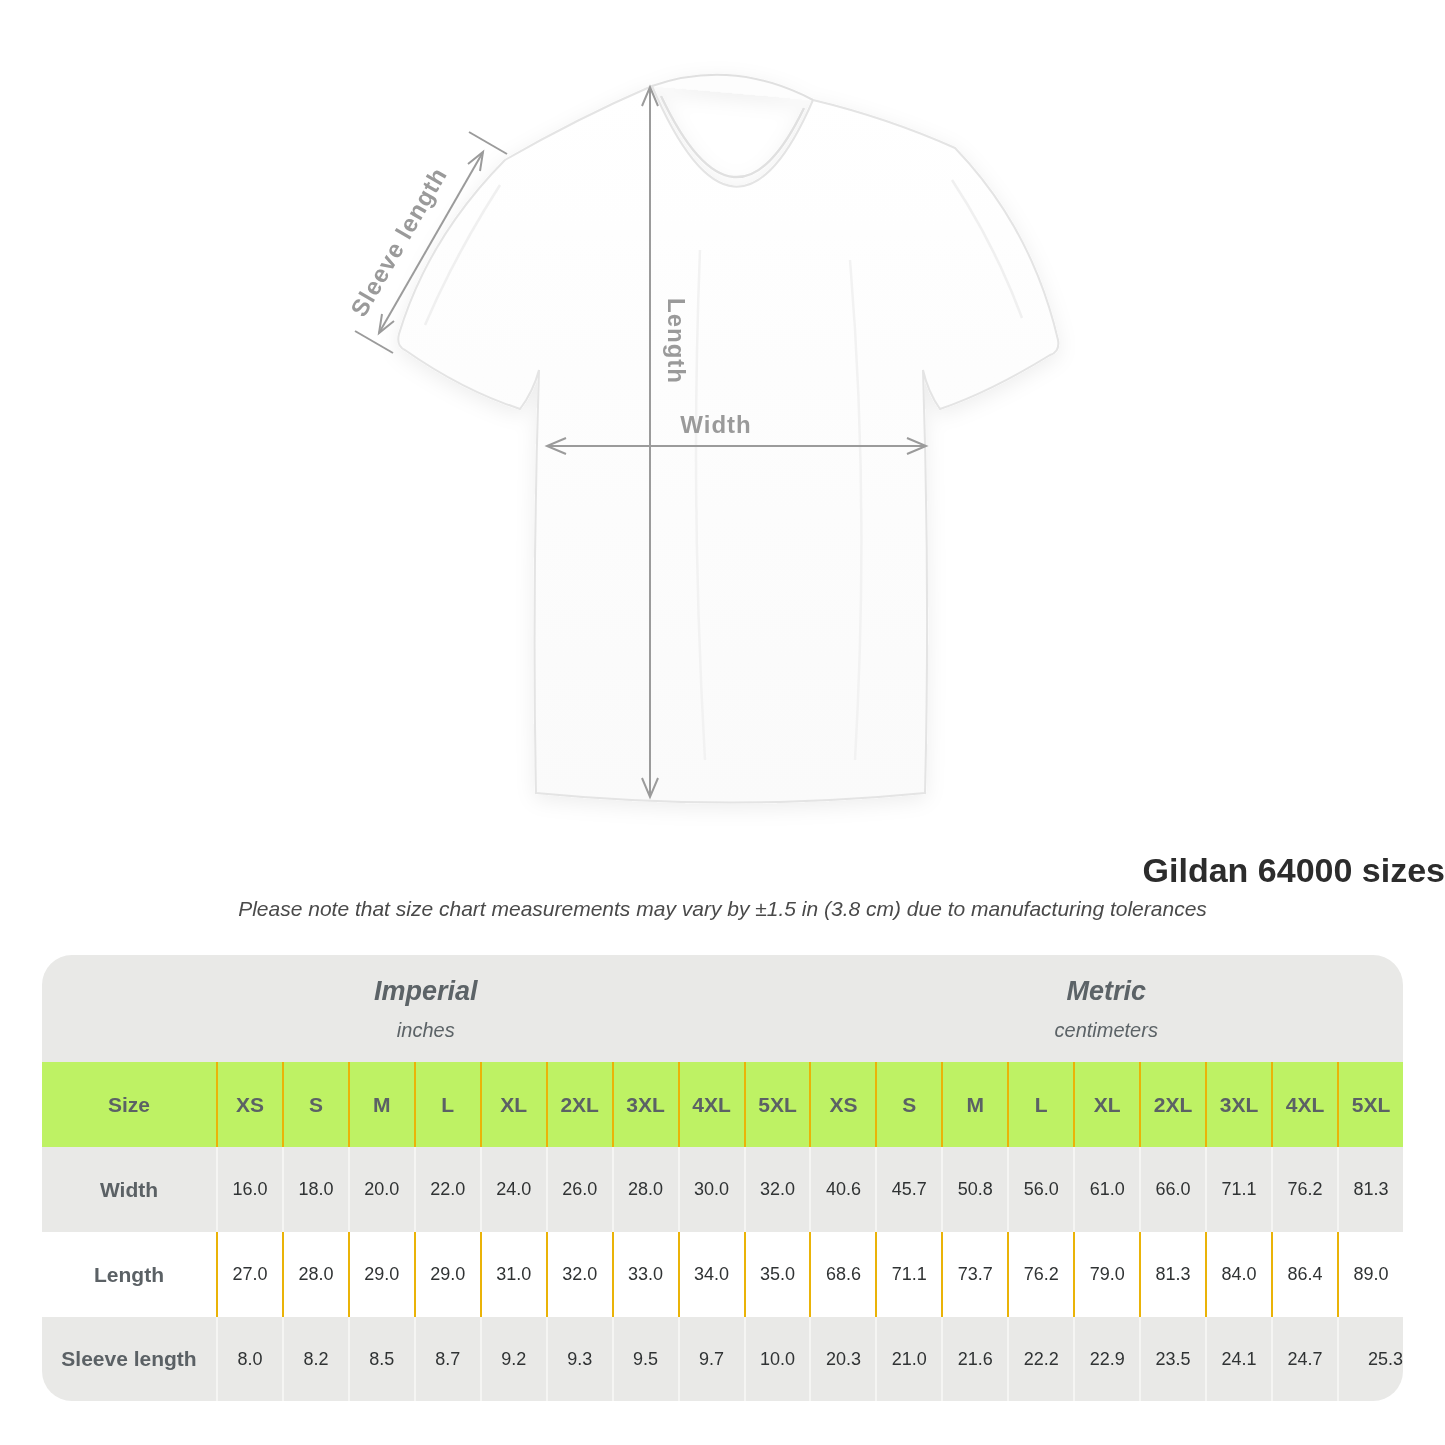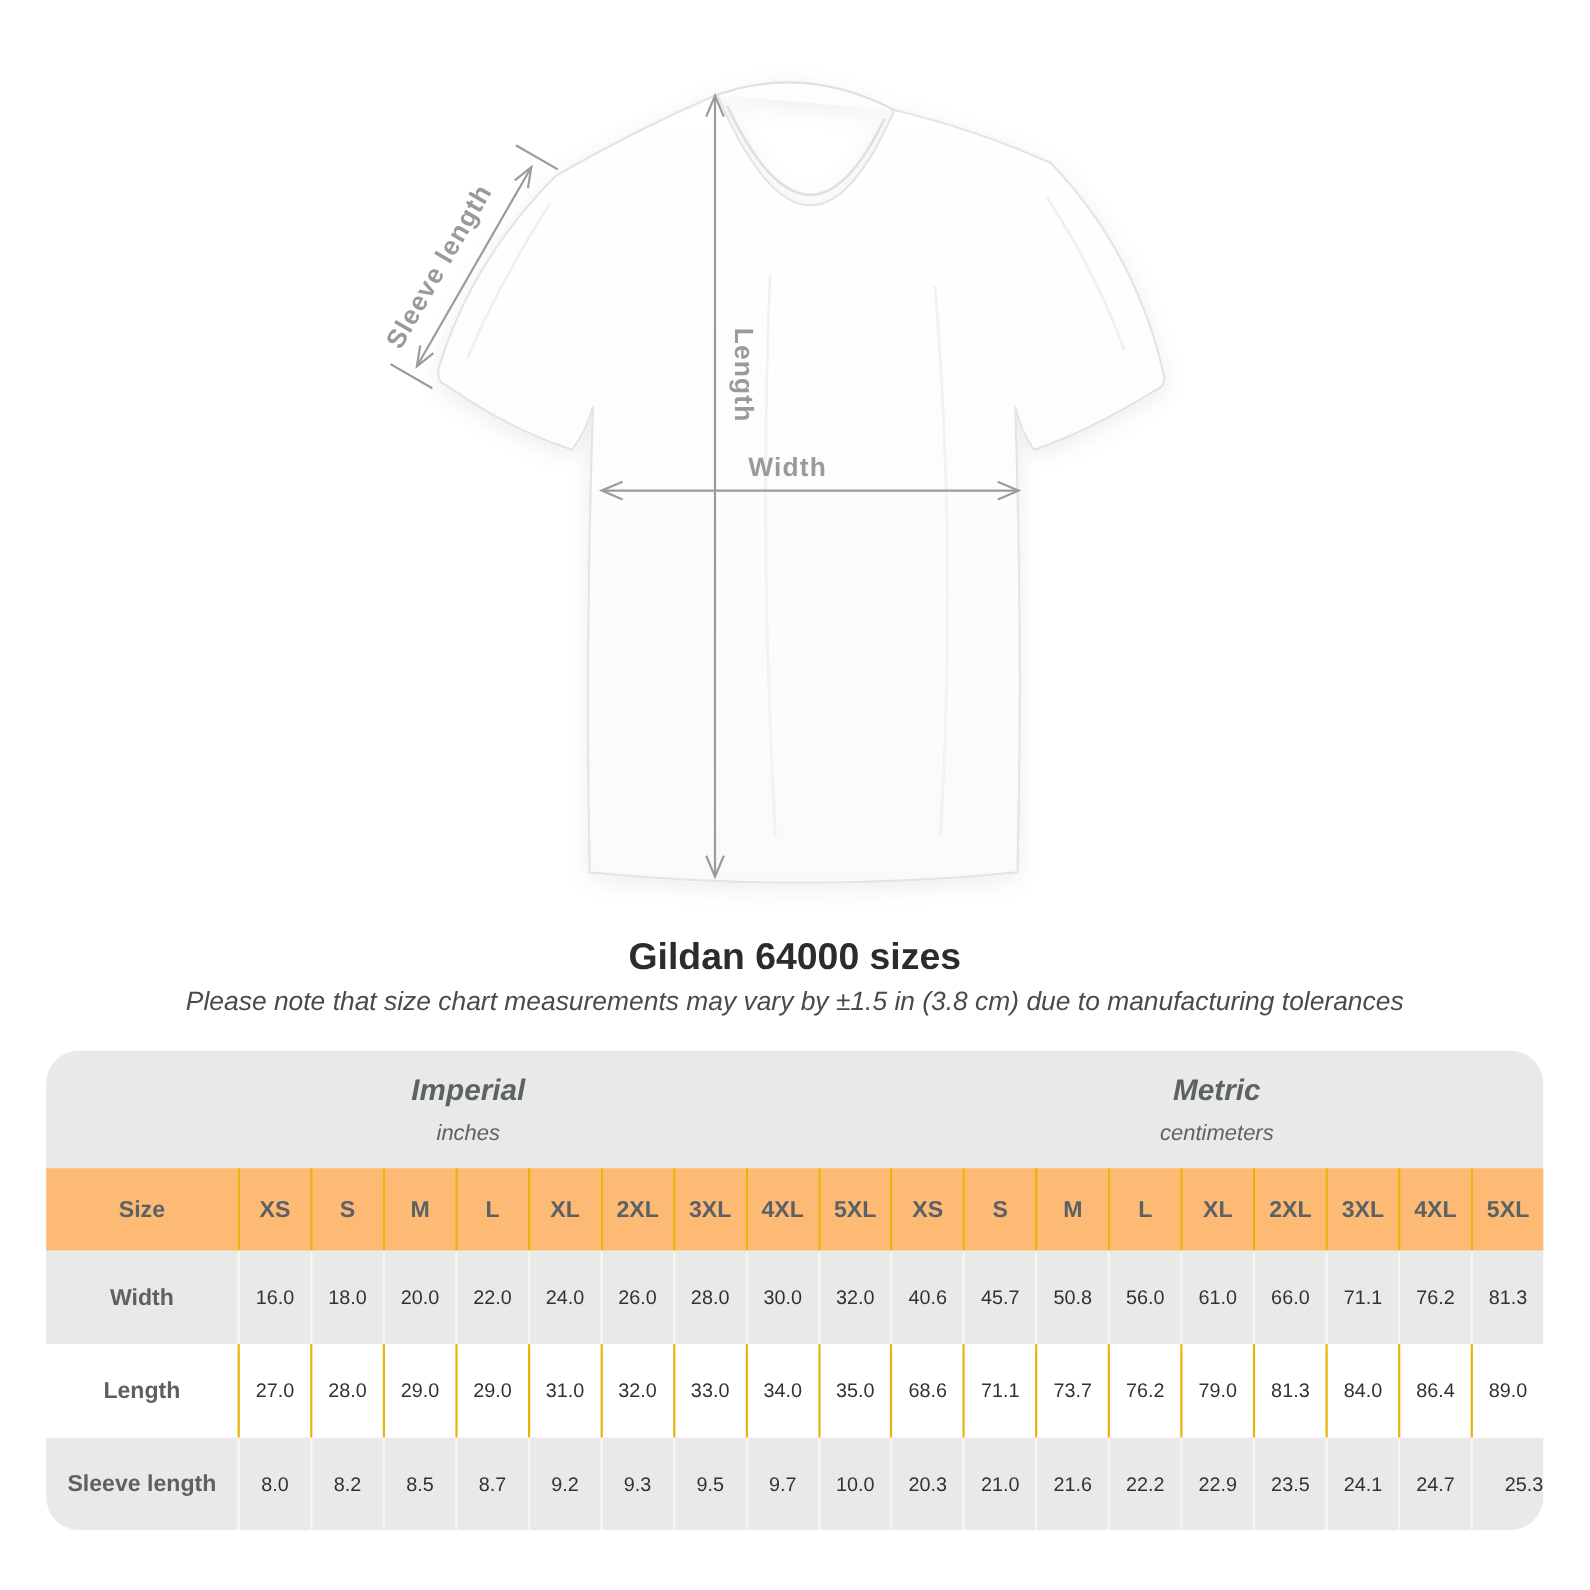--- a/index.html
+++ b/index.html
@@ -9,40 +9,40 @@
   }
   
   .shirt-area{position:absolute;top:0;left:0;width:1445px;height:830px;}
   .shirt-area svg{display:block;width:100%;height:100%;}
   .dim-line{stroke:#9b9b9b;stroke-width:2;fill:none;}
   .dim-tick{stroke:#9b9b9b;stroke-width:2;fill:none;}
   .dim-label{fill:#9a9a9a;font-weight:bold;font-size:24px;letter-spacing:1px;}
   
   .page-title{
     position:absolute;top:851px;left:0;width:1445px;margin:0;
-    text-align:center;font-size:34px;font-weight:bold;color:#2c2c2c;
+    text-align:right;font-size:34px;font-weight:bold;color:#2c2c2c;
   }
   .page-subtitle{
     position:absolute;top:897px;left:0;width:1445px;margin:0;
-    text-align:center;font-size:24px;font-style:italic;color:#4a4a4a;
+    text-align:center;font-size:21px;font-style:italic;color:#4a4a4a;
   }
   
   table.size-table{
     position:absolute;top:955px;left:42px;width:1361px;
     table-layout:fixed;border-collapse:separate;border-spacing:0;
   }
   .size-table td{
     text-align:center;vertical-align:middle;padding:0;
   }
   tr.group-row td{height:107px;background:#e9e9e7;}
   tr.group-row td:first-child{border-top-left-radius:30px;}
   tr.group-row td:last-child{border-top-right-radius:30px;}
   .group-label{font-size:27px;font-weight:bold;font-style:italic;color:#5c6367;}
   .group-unit{font-size:20px;font-style:italic;color:#5c6367;margin-top:12px;}
-  tr.size-row td{height:75px;background:#fdba74;}
+  tr.size-row td{height:85px;background:#bef264;}
   tr.data-row td{height:85px;background:#ffffff;}
   tr.gray td{background:#e9e9e7;}
   tr.last-row td{height:84px;}
   tr.last-row td:first-child{border-bottom-left-radius:30px;}
   tr.last-row td:last-child{border-bottom-right-radius:30px;text-align:right;}
   tr.dark-sep td:not(:first-child){border-left:2px solid #eab308;}
   tr.light-sep td:not(:first-child){border-left:2px solid #f5f5f3;}
   .head-cell{font-size:21px;font-weight:bold;color:#5b6165;}
   .row-label{font-size:21px;font-weight:bold;color:#5b6165;}
   .val{font-size:18px;color:#303334;}

